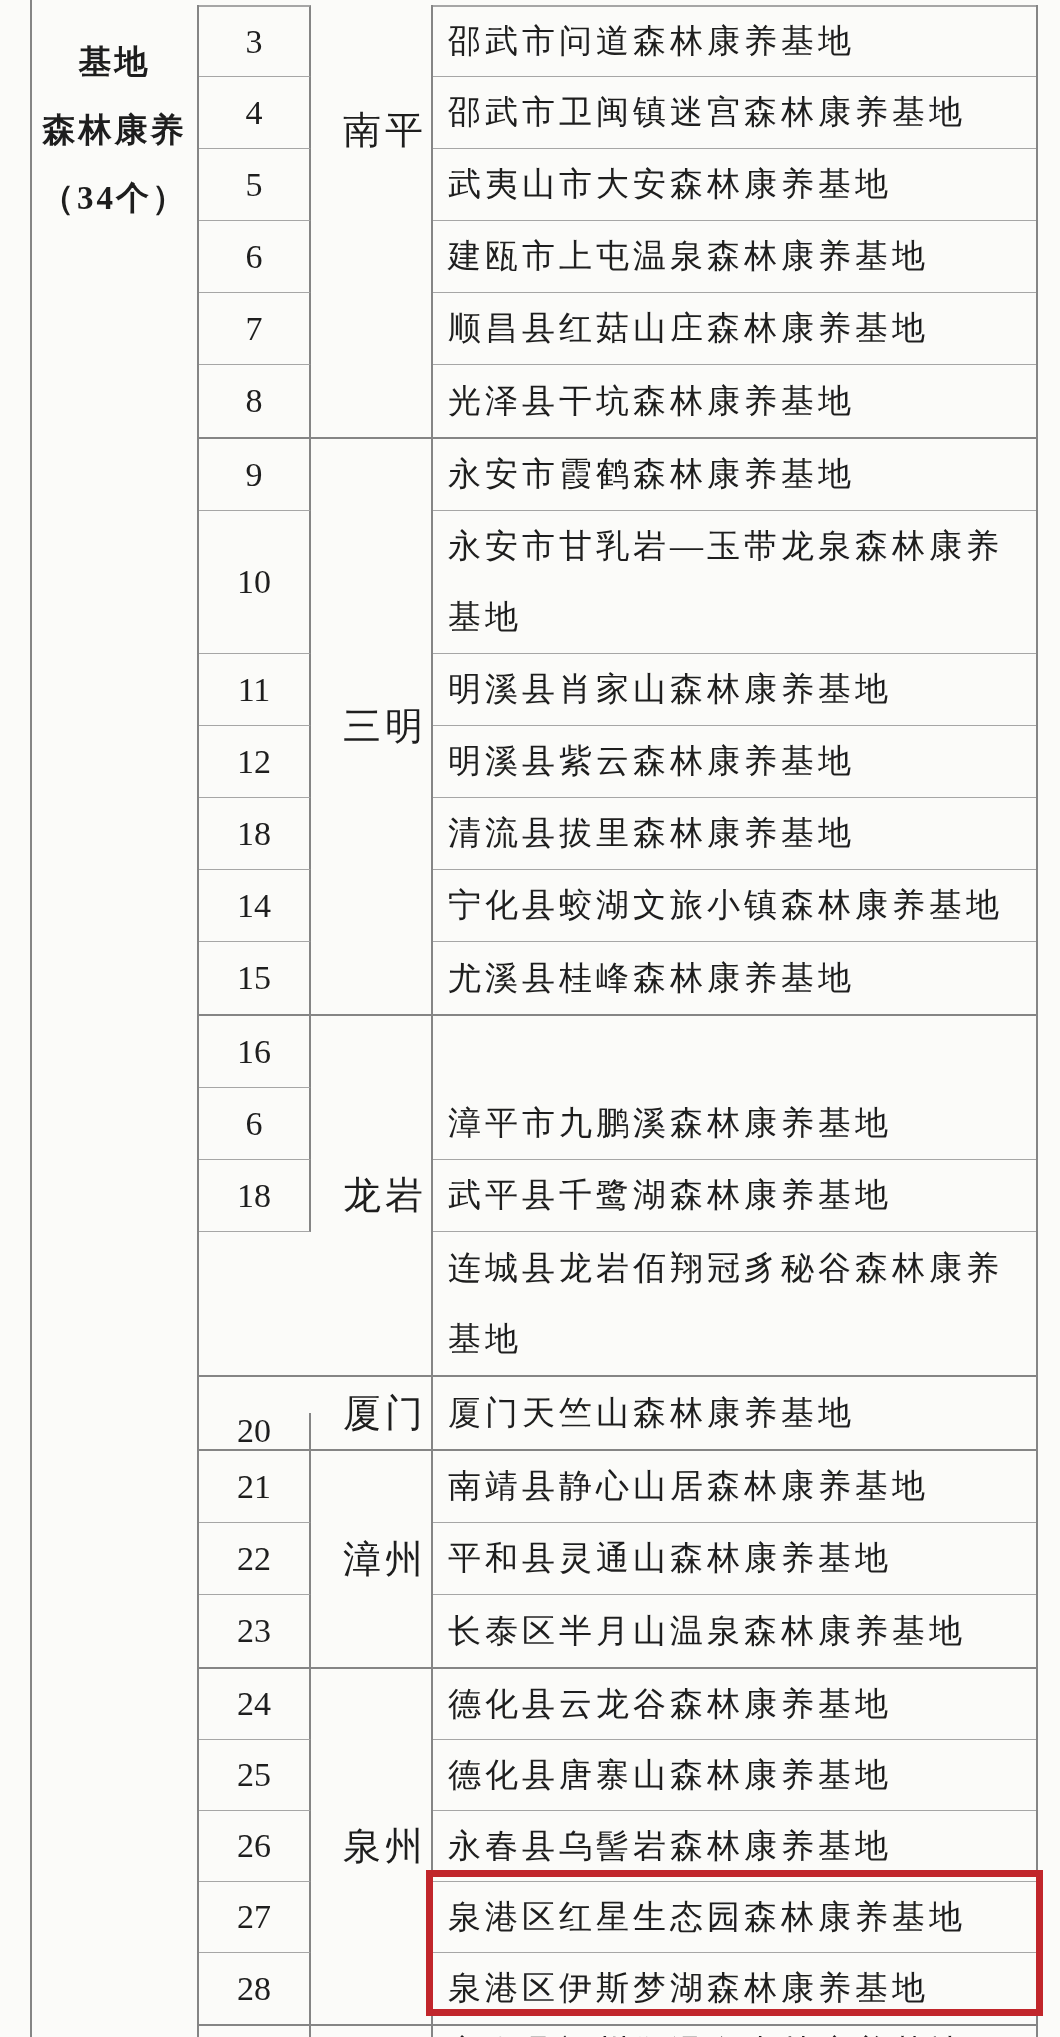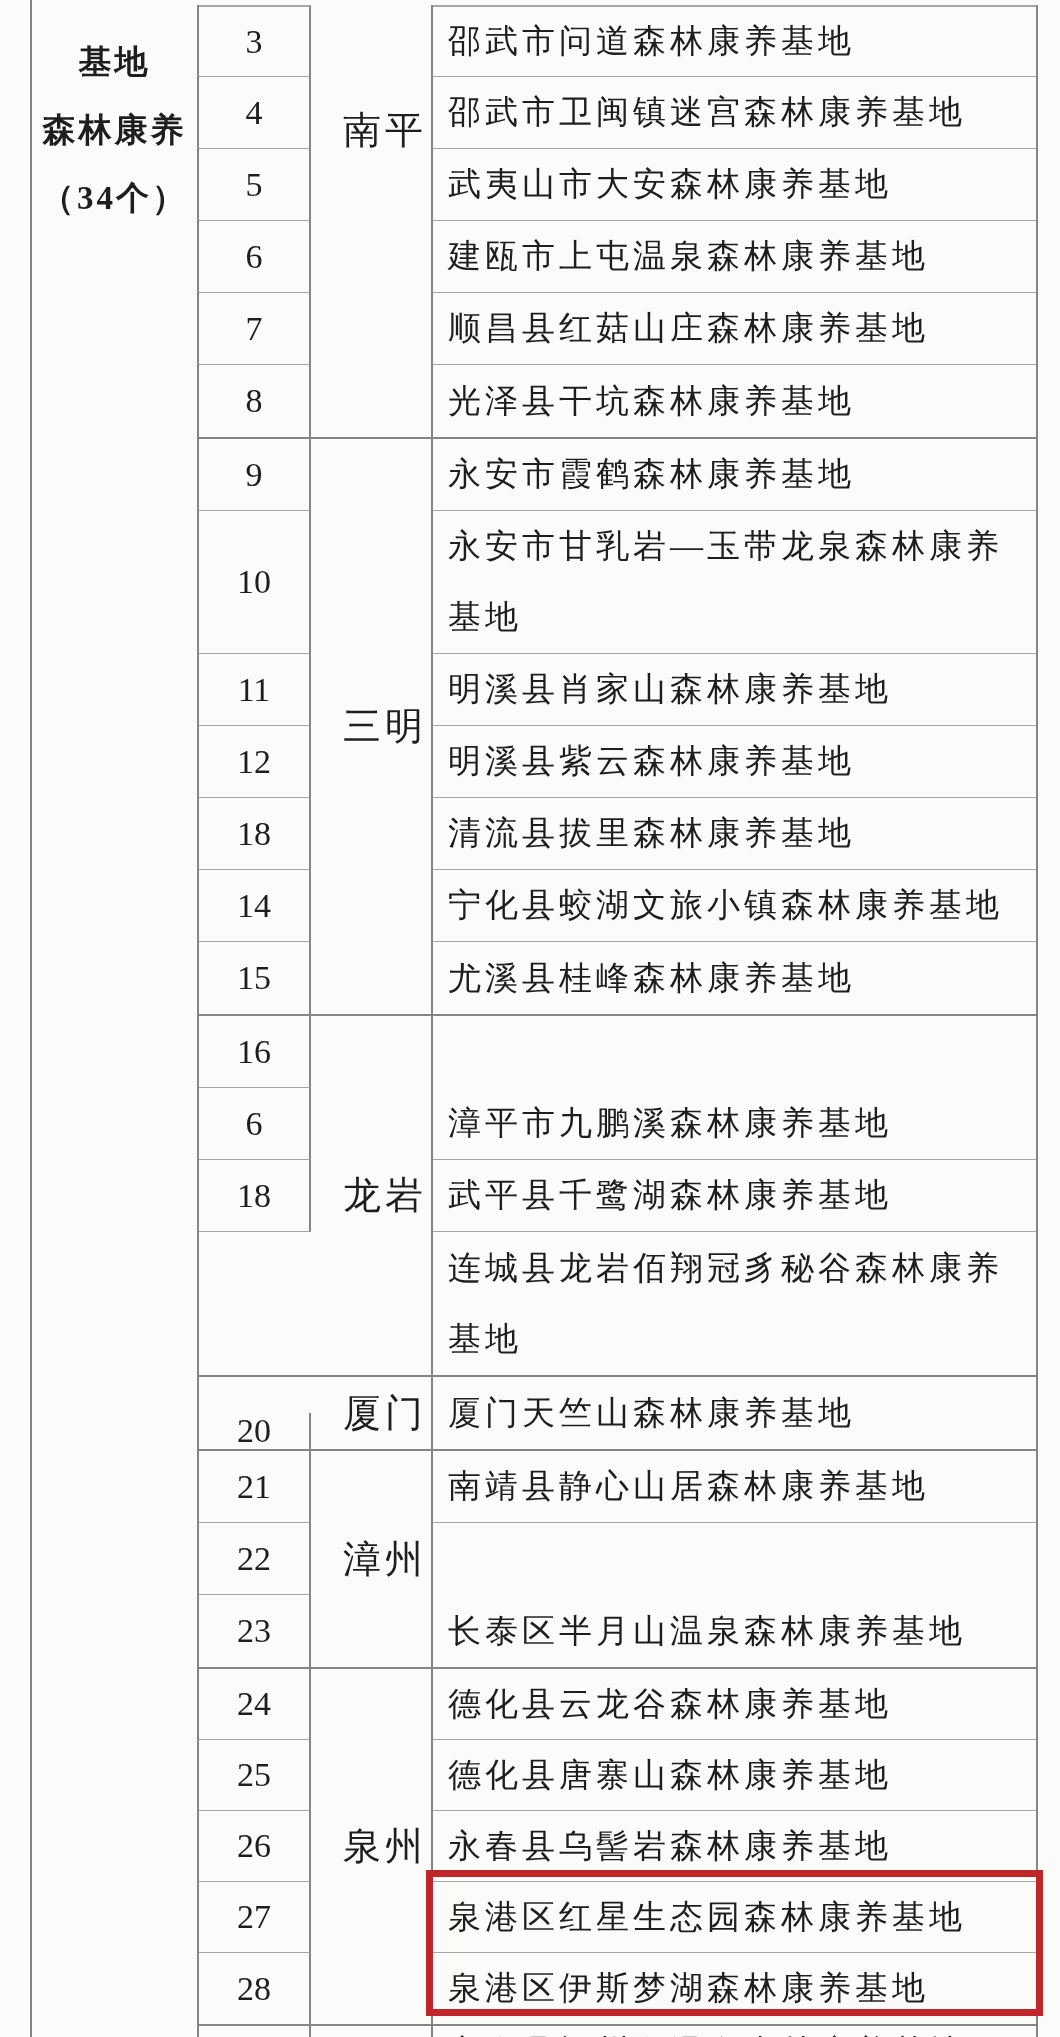--- a/index.html
+++ b/index.html
@@ -128,20 +128,21 @@
       <div class="group" style="grid-template-rows: 72px;">
         <div class="region-cell">厦门</div>
         <div class="num-cell" style="grid-row: 1; margin-top: 36px;">20</div>
         <div class="name-cell" style="grid-row: 1;">厦门天竺山森林康养基地</div>
       </div>
       <div class="group" style="grid-template-rows: 72px 72px 72px;">
         <div class="region-cell">漳州</div>
         <div class="num-cell rb" style="grid-row: 1;">21</div>
         <div class="name-cell rb" style="grid-row: 1;">南靖县静心山居森林康养基地</div>
         <div class="num-cell rb" style="grid-row: 2;">22</div>
+        <div class="name-cell rb" style="grid-row: 2;">平和县灵通山森林康养基地</div>
         <div class="num-cell" style="grid-row: 3;">23</div>
         <div class="name-cell" style="grid-row: 3;">长泰区半月山温泉森林康养基地</div>
       </div>
       <div class="group" style="grid-template-rows: 71px 71px 71px 71px 71px;">
         <div class="region-cell">泉州</div>
         <div class="num-cell rb" style="grid-row: 1;">24</div>
         <div class="name-cell rb" style="grid-row: 1;">德化县云龙谷森林康养基地</div>
         <div class="num-cell rb" style="grid-row: 2;">25</div>
         <div class="name-cell rb" style="grid-row: 2;">德化县唐寨山森林康养基地</div>
         <div class="num-cell rb" style="grid-row: 3;">26</div>

